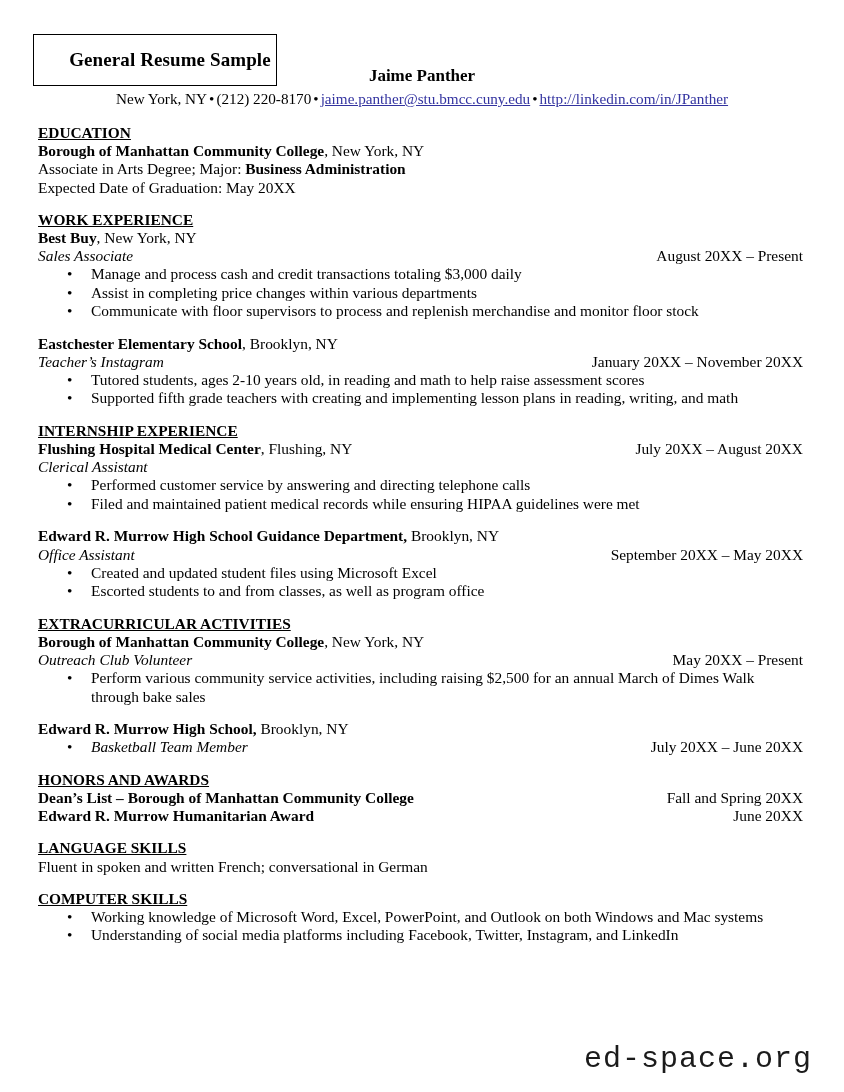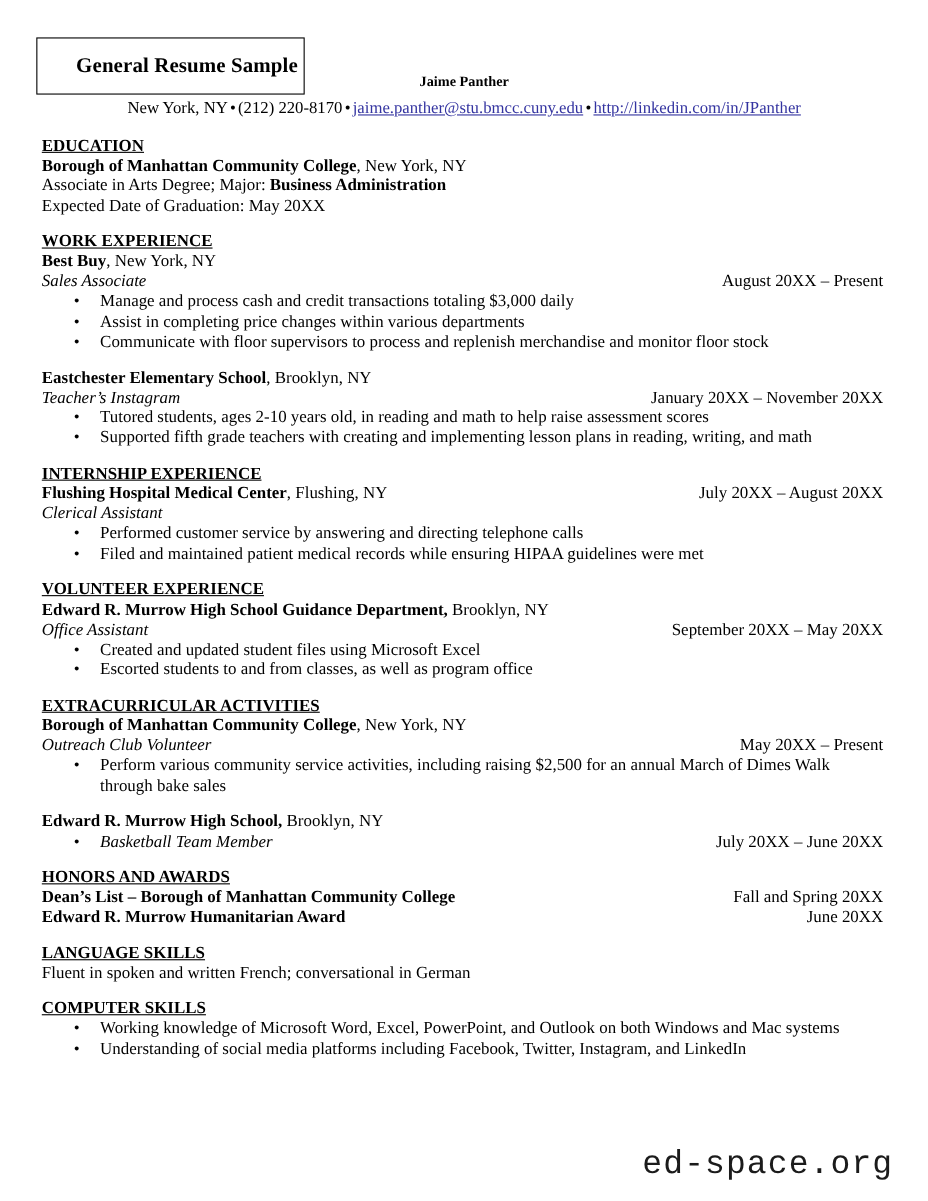--- a/index.html
+++ b/index.html
@@ -45,21 +45,21 @@
     letter-spacing: 0.1px;
     white-space: nowrap;
   }
 
   .person-name {
     position: absolute;
     left: 0;
     right: 0;
     top: 66px;
     text-align: center;
-    font-size: 13px;
+    font-size: 17px;
     font-weight: bold;
   }
 
   .contact-line {
     position: absolute;
     left: 0;
     right: 0;
     top: 90px;
     text-align: center;
     font-size: 15.2px;
@@ -253,21 +253,20 @@
         <li>
             <span class="bullet-dot">•</span>
             <span class="btext">Filed and maintained patient medical records while ensuring HIPAA guidelines were met</span>
           </li>
       </ul>
     </div>
 
     <div class="gap-md"></div>
 
     <div class="section">
-      <div class="section-heading"><span class="u">VOLUNTEER EXPERIENCE</span></div>
       <div class="line">
         <span class="left"><span class="b">Edward R. Murrow High School Guidance Department,</span><span> Brooklyn, NY</span></span>
       </div>
       <div class="line">
         <span class="left i">Office Assistant</span>
         <span class="right">September 20XX – May 20XX</span>
       </div>
       <ul class="bullets">
         <li>
             <span class="bullet-dot">•</span>

